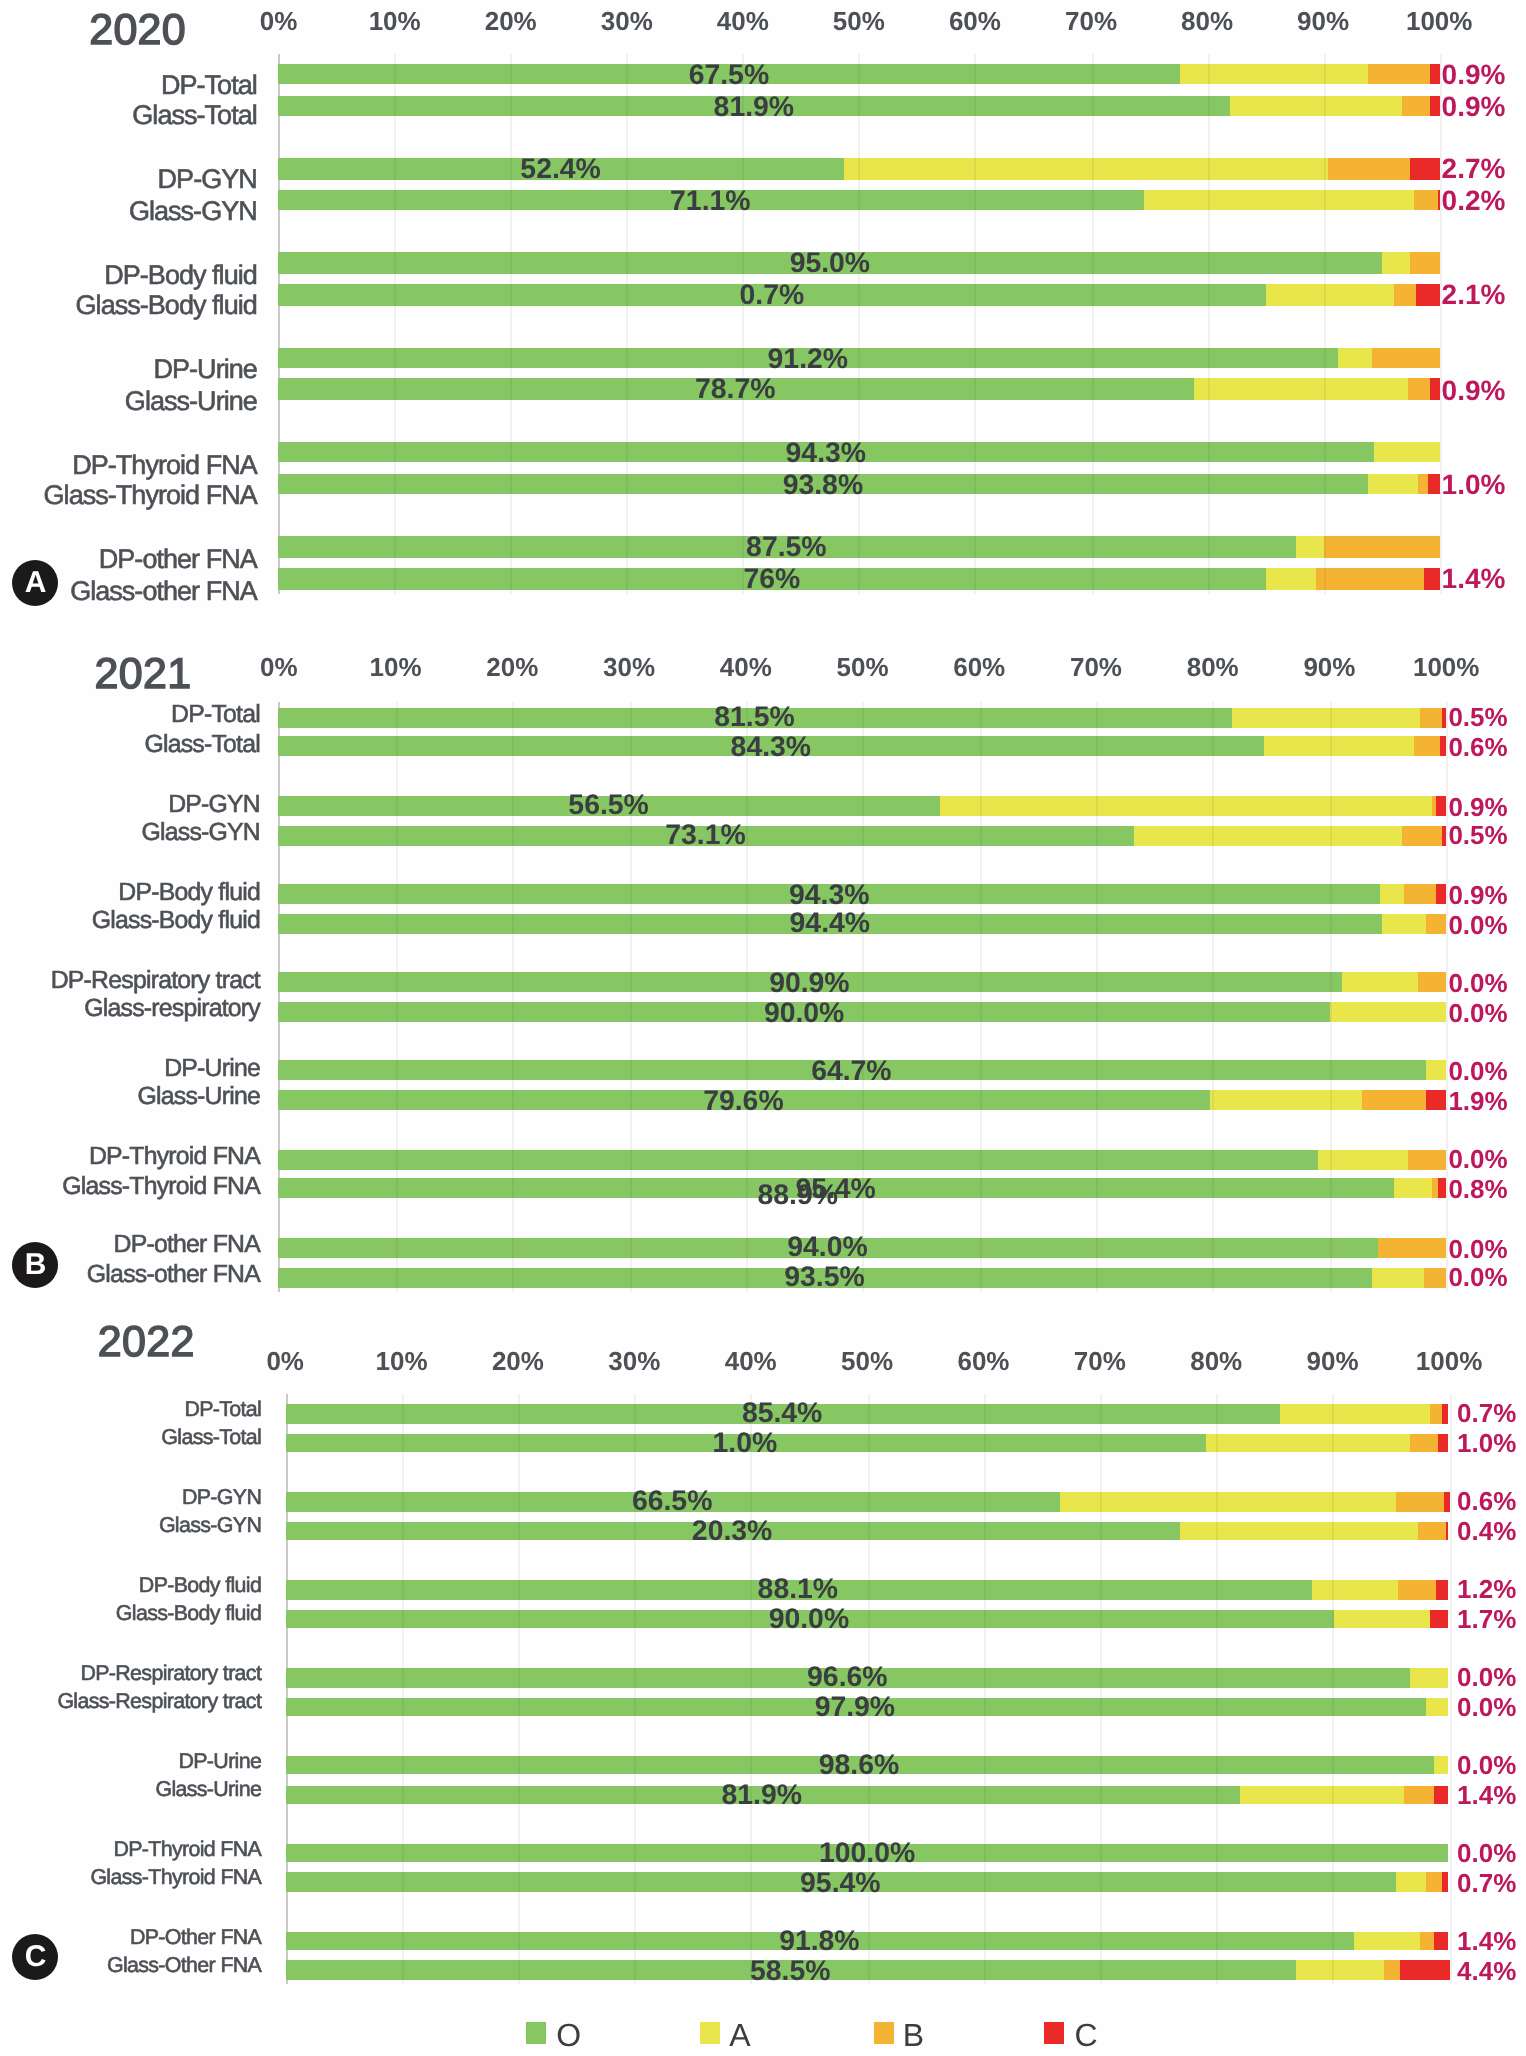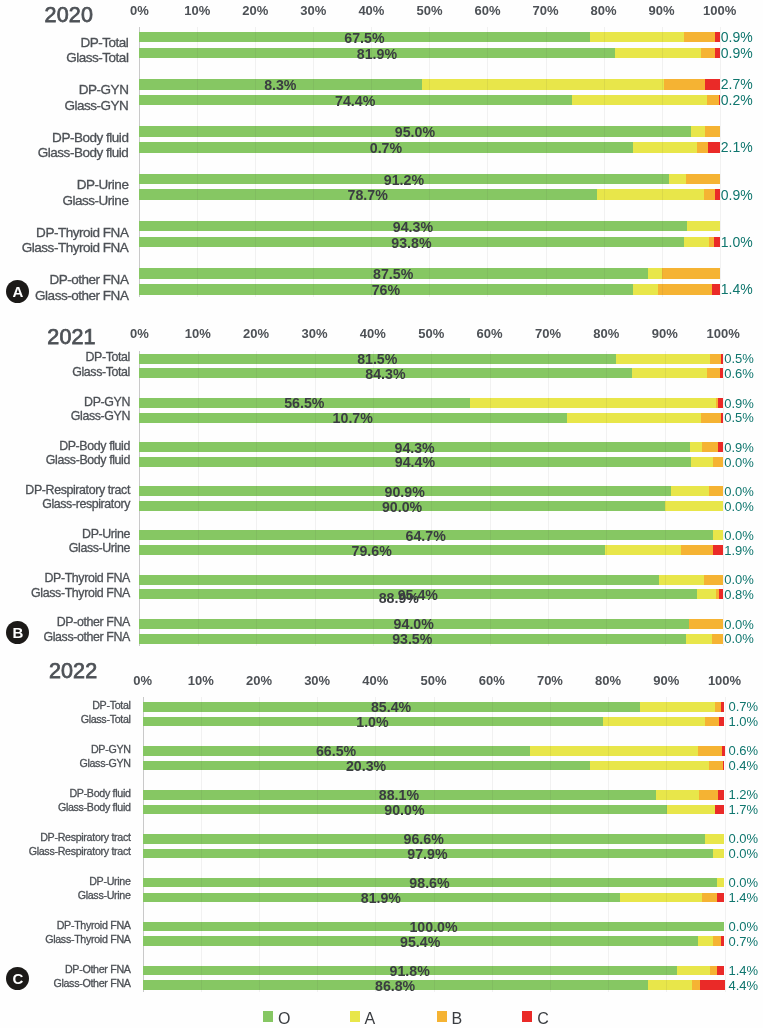--- a/index.html
+++ b/index.html
@@ -16,21 +16,21 @@
   .tick{position:absolute;z-index:50;line-height:16px;font-weight:bold;color:#4D5156;
         transform:translateX(-50%);white-space:nowrap;}
   .grid{position:absolute;width:1px;background:#F1F1F1;}
   .gridtop{position:absolute;z-index:30;width:1px;background:rgba(70,70,70,0.075);}
   .axis{position:absolute;width:1px;background:#C9C9C9;}
   .rowlabel{position:absolute;z-index:50;line-height:16px;color:#4D5156;text-align:right;white-space:nowrap;-webkit-text-stroke:0.3px #4D5156;}
   .bar{position:absolute;height:100%;}
   .barrow{position:absolute;z-index:5;}
   .ovalue{position:absolute;z-index:50;line-height:16px;font-weight:bold;color:#3A3D41;
           transform:translateX(-50%);white-space:nowrap;}
-  .cvalue{position:absolute;z-index:50;line-height:16px;font-weight:normal;color:#0f766e;white-space:nowrap;}
+  .cvalue{position:absolute;z-index:50;line-height:16px;font-weight:bold;color:#be185d;white-space:nowrap;}
   .legend{position:absolute;}
   .legend-sw{position:absolute;width:11px;height:11px;}
   .legend-lb{position:absolute;font-size:16px;line-height:16px;color:#3A3D41;}
 </style>
 </head>
 <body>
 
 <div class="panel">
   <div class="year" style="left:44.6px;top:2.9px;font-size:21.5px">2020</div>
   <div class="badge" style="left:6.3px;top:279.8px">A</div>
@@ -240,23 +240,23 @@
   <div class="gridtop" style="left:371.42px;top:284.05px;height:10.50px"></div>
   <div class="gridtop" style="left:429.45px;top:284.05px;height:10.50px"></div>
   <div class="gridtop" style="left:487.48px;top:284.05px;height:10.50px"></div>
   <div class="gridtop" style="left:545.51px;top:284.05px;height:10.50px"></div>
   <div class="gridtop" style="left:603.54px;top:284.05px;height:10.50px"></div>
   <div class="gridtop" style="left:661.57px;top:284.05px;height:10.50px"></div>
   <div class="ovalue" style="left:364.46px;top:29.68px;font-size:14.2px">67.5%</div>
   <div class="cvalue" style="left:720.80px;top:28.78px;font-size:14px">0.9%</div>
   <div class="ovalue" style="left:376.93px;top:45.53px;font-size:14.2px">81.9%</div>
   <div class="cvalue" style="left:720.80px;top:44.63px;font-size:14px">0.9%</div>
-  <div class="ovalue" style="left:280.31px;top:76.98px;font-size:14.2px">8.3%</div>
+  <div class="ovalue" style="left:280.31px;top:76.98px;font-size:14.2px">52.4%</div>
   <div class="cvalue" style="left:720.80px;top:76.08px;font-size:14px">2.7%</div>
-  <div class="ovalue" style="left:355.17px;top:92.83px;font-size:14.2px">74.4%</div>
+  <div class="ovalue" style="left:355.17px;top:92.83px;font-size:14.2px">71.1%</div>
   <div class="cvalue" style="left:720.80px;top:91.93px;font-size:14px">0.2%</div>
   <div class="ovalue" style="left:414.94px;top:124.28px;font-size:14.2px">95.0%</div>
   <div class="ovalue" style="left:385.93px;top:140.13px;font-size:14.2px">0.7%</div>
   <div class="cvalue" style="left:720.80px;top:139.23px;font-size:14px">2.1%</div>
   <div class="ovalue" style="left:403.92px;top:171.58px;font-size:14.2px">91.2%</div>
   <div class="ovalue" style="left:367.65px;top:187.43px;font-size:14.2px">78.7%</div>
   <div class="cvalue" style="left:720.80px;top:186.53px;font-size:14px">0.9%</div>
   <div class="ovalue" style="left:412.91px;top:218.88px;font-size:14.2px">94.3%</div>
   <div class="ovalue" style="left:411.46px;top:234.73px;font-size:14.2px">93.8%</div>
   <div class="cvalue" style="left:720.80px;top:233.83px;font-size:14px">1.0%</div>
@@ -502,21 +502,21 @@
   <div class="gridtop" style="left:489.62px;top:633.60px;height:10.00px"></div>
   <div class="gridtop" style="left:547.99px;top:633.60px;height:10.00px"></div>
   <div class="gridtop" style="left:606.36px;top:633.60px;height:10.00px"></div>
   <div class="gridtop" style="left:664.73px;top:633.60px;height:10.00px"></div>
   <div class="ovalue" style="left:377.26px;top:351.28px;font-size:14.2px">81.5%</div>
   <div class="cvalue" style="left:724.20px;top:351.44px;font-size:13px">0.5%</div>
   <div class="ovalue" style="left:385.43px;top:366.08px;font-size:14.2px">84.3%</div>
   <div class="cvalue" style="left:724.20px;top:366.24px;font-size:13px">0.6%</div>
   <div class="ovalue" style="left:304.30px;top:395.48px;font-size:14.2px">56.5%</div>
   <div class="cvalue" style="left:724.20px;top:395.64px;font-size:13px">0.9%</div>
-  <div class="ovalue" style="left:352.74px;top:410.28px;font-size:14.2px">10.7%</div>
+  <div class="ovalue" style="left:352.74px;top:410.28px;font-size:14.2px">73.1%</div>
   <div class="cvalue" style="left:724.20px;top:410.44px;font-size:13px">0.5%</div>
   <div class="ovalue" style="left:414.61px;top:439.68px;font-size:14.2px">94.3%</div>
   <div class="cvalue" style="left:724.20px;top:439.84px;font-size:13px">0.9%</div>
   <div class="ovalue" style="left:414.91px;top:454.48px;font-size:14.2px">94.4%</div>
   <div class="cvalue" style="left:724.20px;top:454.64px;font-size:13px">0.0%</div>
   <div class="ovalue" style="left:404.69px;top:483.88px;font-size:14.2px">90.9%</div>
   <div class="cvalue" style="left:724.20px;top:484.04px;font-size:13px">0.0%</div>
   <div class="ovalue" style="left:402.07px;top:498.68px;font-size:14.2px">90.0%</div>
   <div class="cvalue" style="left:724.20px;top:498.84px;font-size:13px">0.0%</div>
   <div class="ovalue" style="left:425.70px;top:528.08px;font-size:14.2px">64.7%</div>
@@ -790,21 +790,21 @@
   <div class="ovalue" style="left:429.48px;top:875.30px;font-size:14.2px">98.6%</div>
   <div class="cvalue" style="left:728.50px;top:875.16px;font-size:13px">0.0%</div>
   <div class="ovalue" style="left:380.89px;top:890.20px;font-size:14.2px">81.9%</div>
   <div class="cvalue" style="left:728.50px;top:890.06px;font-size:13px">1.4%</div>
   <div class="ovalue" style="left:433.55px;top:919.33px;font-size:14.2px">100.0%</div>
   <div class="cvalue" style="left:728.50px;top:919.19px;font-size:13px">0.0%</div>
   <div class="ovalue" style="left:420.17px;top:934.23px;font-size:14.2px">95.4%</div>
   <div class="cvalue" style="left:728.50px;top:934.09px;font-size:13px">0.7%</div>
   <div class="ovalue" style="left:409.69px;top:963.36px;font-size:14.2px">91.8%</div>
   <div class="cvalue" style="left:728.50px;top:963.22px;font-size:13px">1.4%</div>
-  <div class="ovalue" style="left:395.14px;top:978.26px;font-size:14.2px">86.8%</div>
+  <div class="ovalue" style="left:395.14px;top:978.26px;font-size:14.2px">58.5%</div>
   <div class="cvalue" style="left:728.50px;top:978.12px;font-size:13px">4.4%</div>
 </div>
 <div class="legend">
   <div class="legend-sw" style="left:262.8px;top:1010.9px;width:10.3px;height:10.9px;background:#86C763"></div>
   <div class="legend-lb" style="left:278.1px;top:1010.54px">O</div>
   <div class="legend-sw" style="left:350.0px;top:1010.9px;width:10.3px;height:10.9px;background:#E8E64A"></div>
   <div class="legend-lb" style="left:364.6px;top:1010.54px">A</div>
   <div class="legend-sw" style="left:436.9px;top:1010.9px;width:10.3px;height:10.9px;background:#F5B333"></div>
   <div class="legend-lb" style="left:451.4px;top:1010.54px">B</div>
   <div class="legend-sw" style="left:522.2px;top:1010.9px;width:10.3px;height:10.9px;background:#EA2A28"></div>

